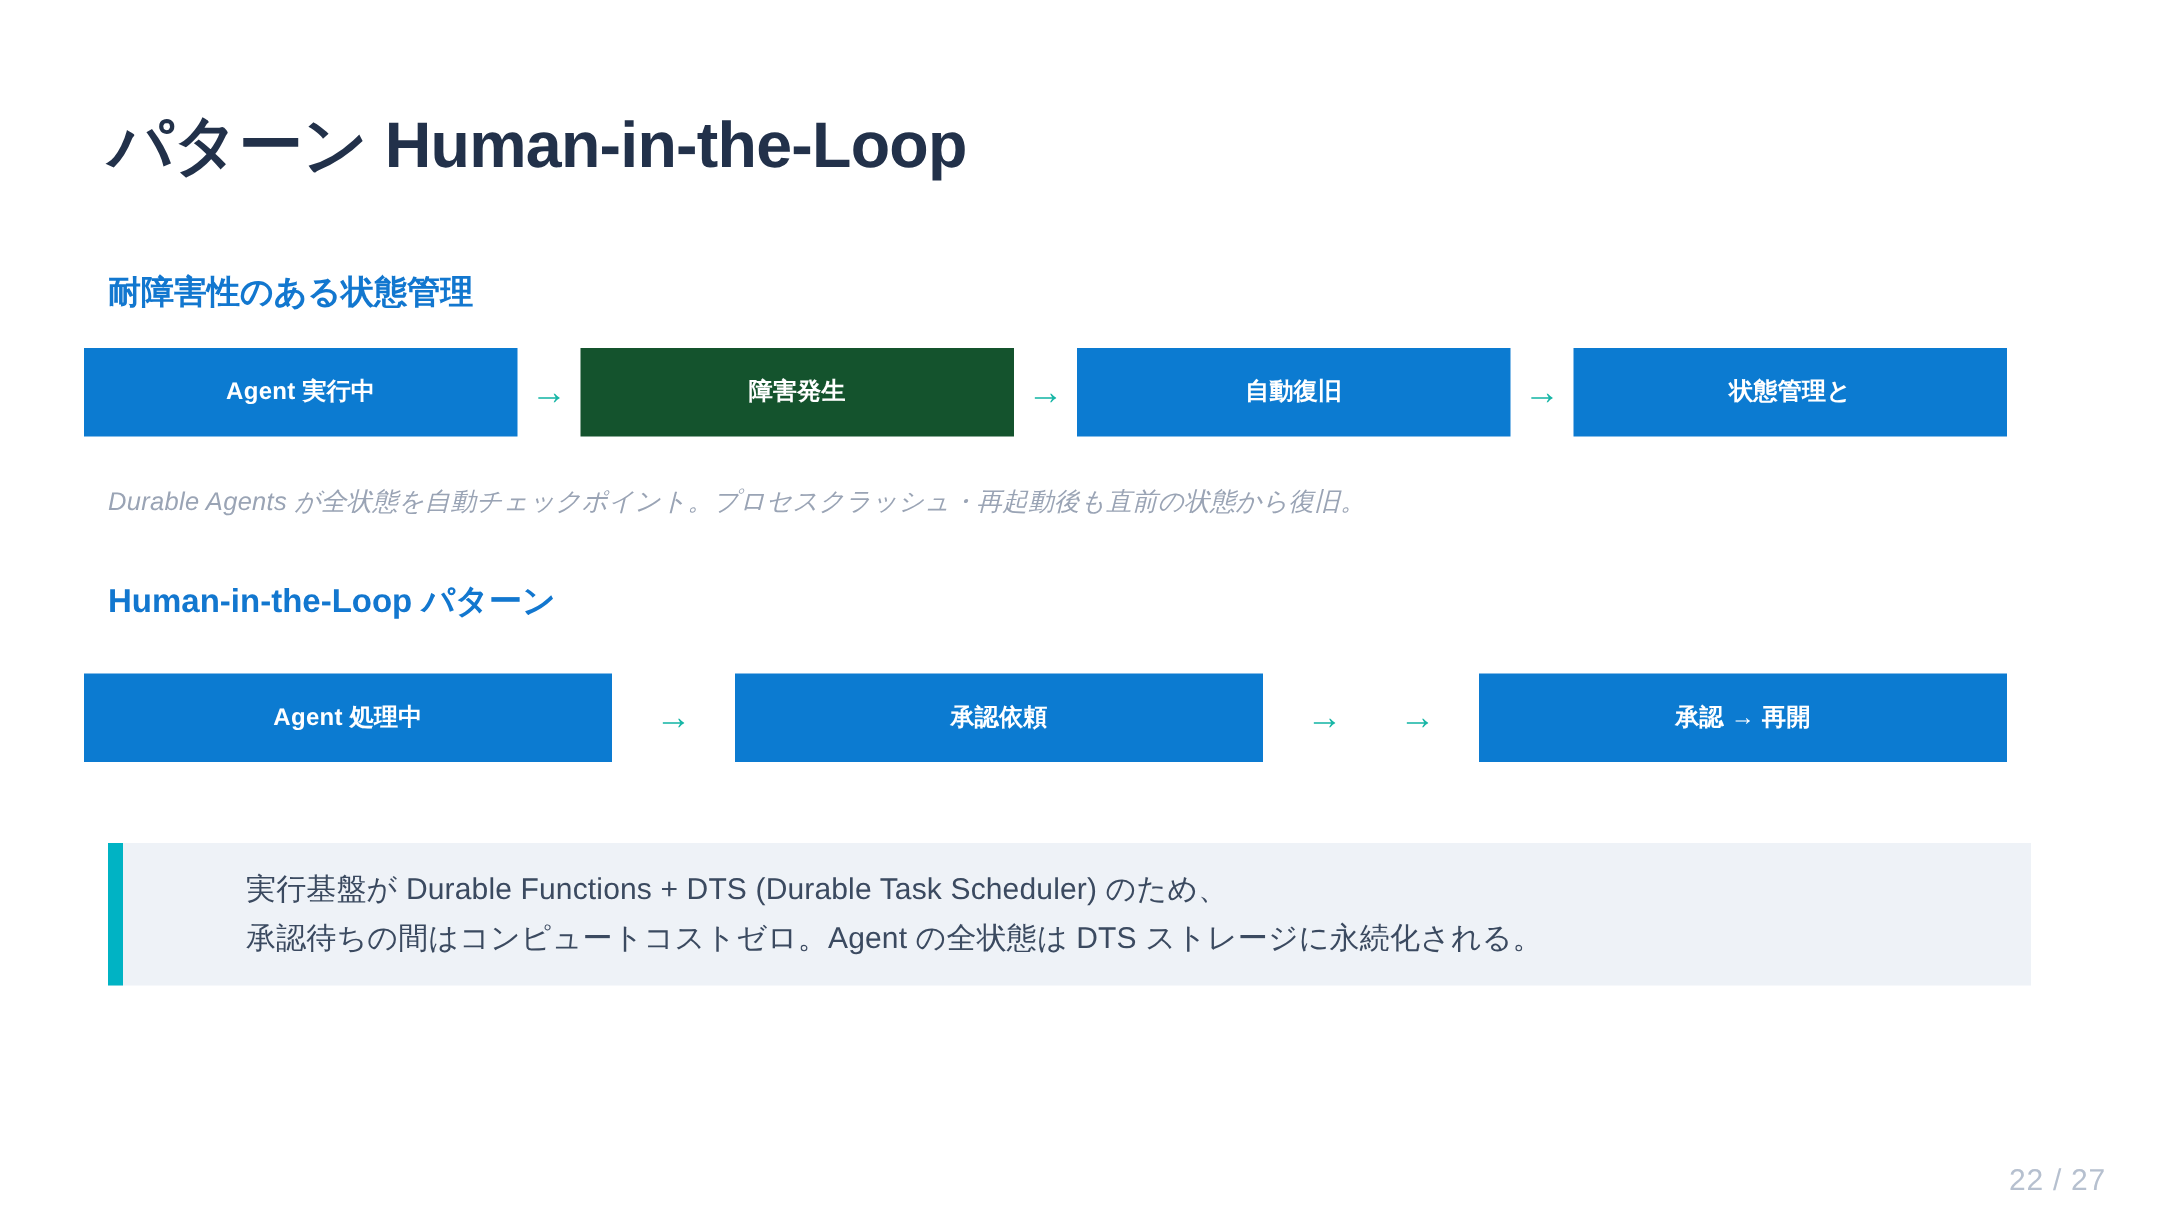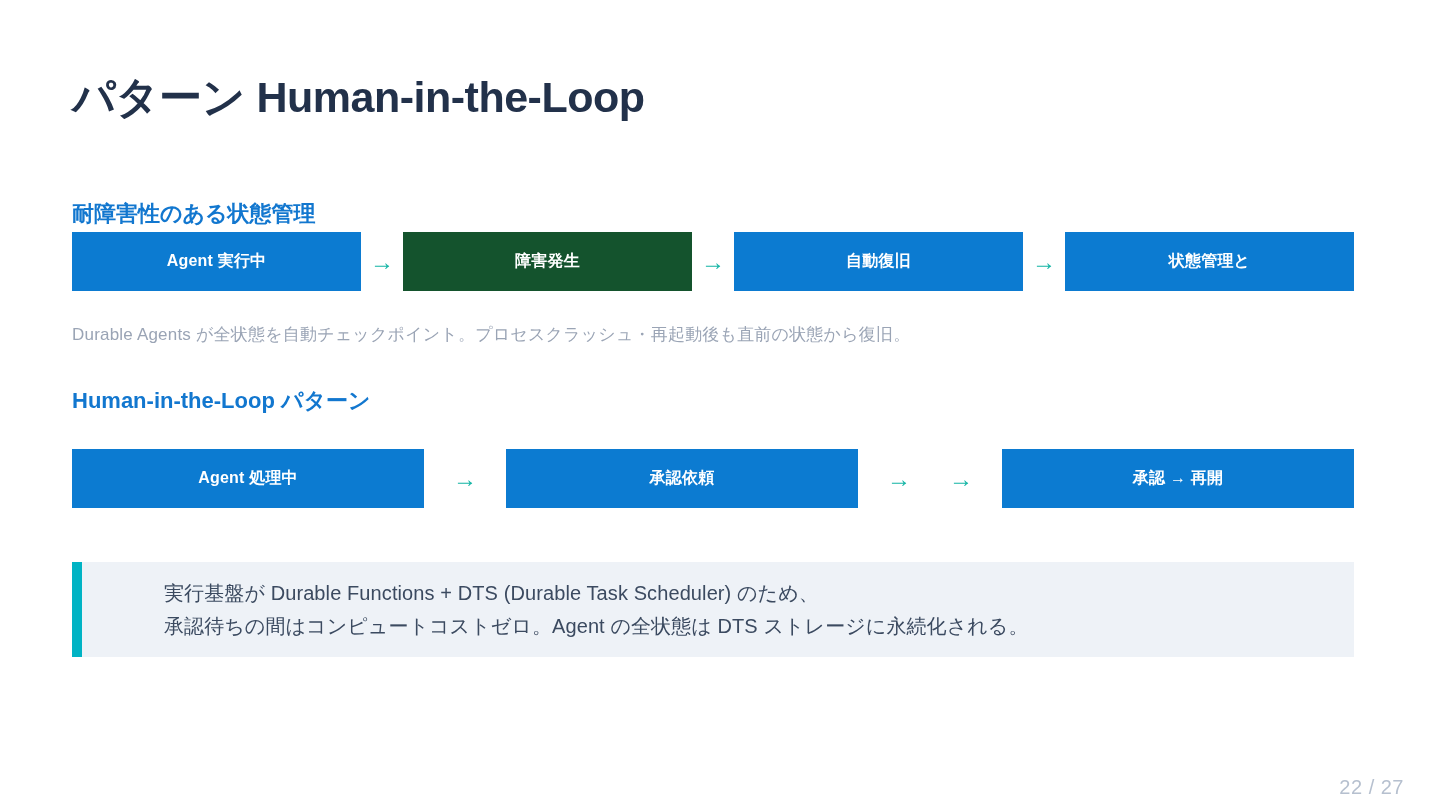--- a/index.html
+++ b/index.html
@@ -37,27 +37,27 @@
   
   .section-heading {
     position: absolute;
     left: 72px;
     font-size: 22px;
     font-weight: 700;
     color: #1277cf;
     letter-spacing: 0px;
     white-space: nowrap;
   }
-  #heading-1 { top: 181px; }
+  #heading-1 { top: 162px; }
   #heading-2 { top: 368px; }
 
   
   .flow-row {
     position: absolute;
-    left: 72px;
+    left: 56px;
     width: 1282px;
     height: 59px;
     display: flex;
     align-items: stretch;
     border-radius: 28px;
   }
   #flow-row-1 { top: 232px; }
   #flow-row-2 { top: 449px; gap: 20px; }
 
   .flow-box {
@@ -91,20 +91,21 @@
 
   
   .flow-caption {
     position: absolute;
     left: 72px;
     top: 306px;
     font-size: 17px;
     color: #9aa4b5;
     letter-spacing: 0.2px;
     white-space: nowrap;
+    font-style: italic;
   }
 
   
   .callout {
     position: absolute;
     left: 72px;
     top: 562px;
     width: 1282px;
     height: 95px;
     background: #eef2f7;

